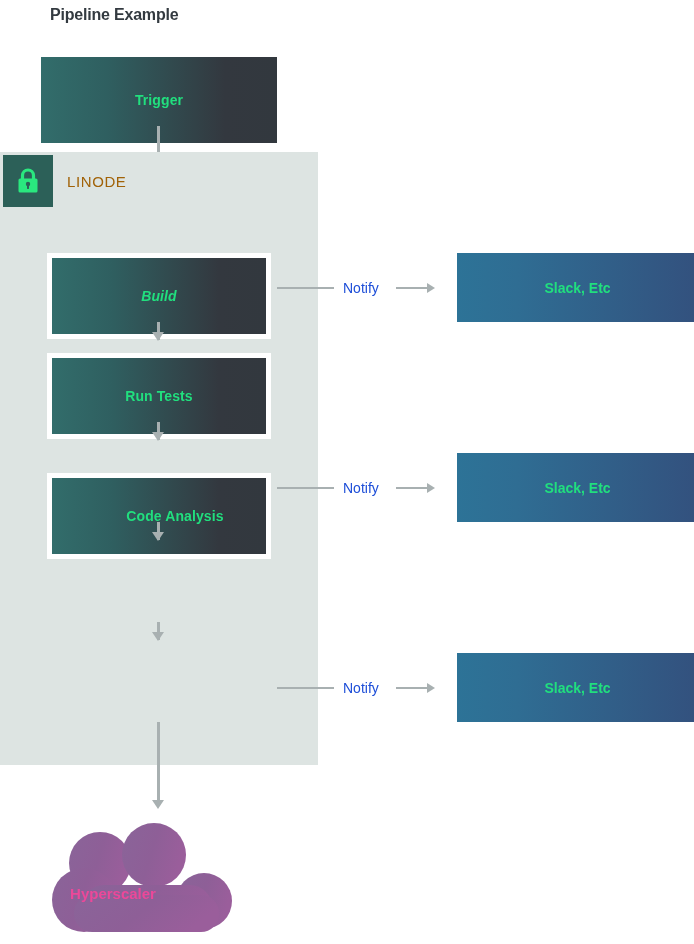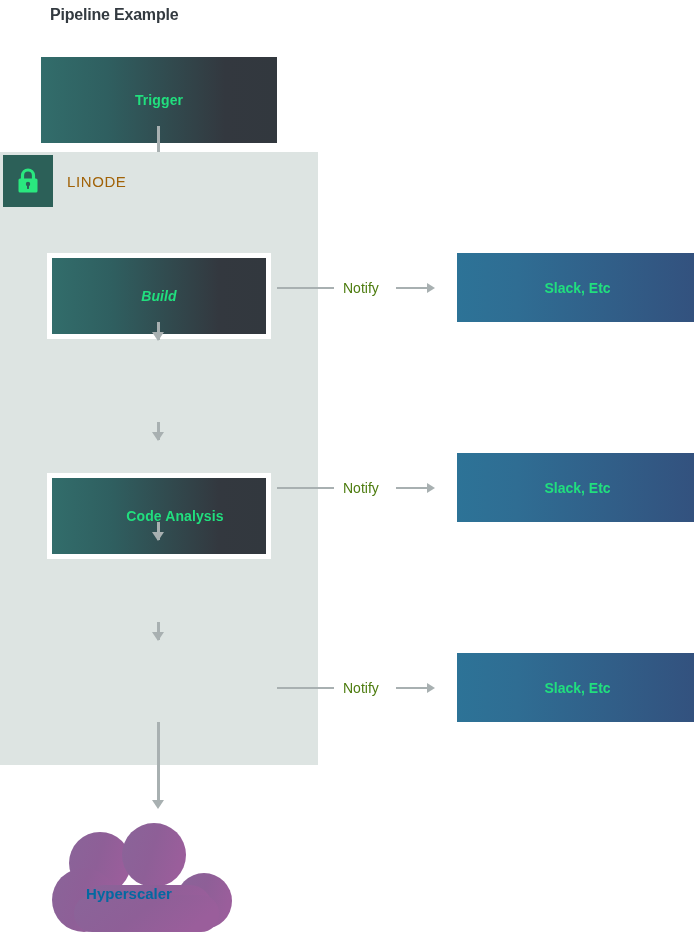--- a/index.html
+++ b/index.html
@@ -127,46 +127,46 @@
     align-items: center;
   }
   .notify-seg {
     height: 2px;
     background: #a8b0b1;
   }
   .notify-seg.left  { width: 57px; margin-left: 0px; }
   .notify-seg.right { width: 31px; margin-left: 8px; }
   .notify-label {
     font-size: 14px;
-    color: #4d7c0f;
+    color: #1d4ed8;
     margin: 0 9px 0 9px;
     white-space: nowrap;
   }
   .notify-head {
     width: 0; height: 0;
     border-top: 5px solid transparent;
     border-bottom: 5px solid transparent;
     border-left: 8px solid #a8b0b1;
   }
 
   
   .cloud-wrap {
     position: absolute;
     left: 52px;
     top: 823px;
     width: 222px;
     height: 121px;
   }
   .cloud-label {
     position: absolute;
-    left: 16px;
+    left: 0px;
     top: 885px;
     width: 226px;
     text-align: center;
-    color: #0369a1;
+    color: #ec4899;
     font-size: 15px;
     font-weight: bold;
     z-index: 5;
   }
 </style>
 </head>
 <body>
 
 <div id="canvas">
 
@@ -198,20 +198,23 @@
   <div class="notify-row" style="top:278px;">
     <div class="notify-seg left"></div>
     <div class="notify-label">Notify</div>
     <div class="notify-seg right"></div>
     <div class="notify-head"></div>
   </div>
   <div class="target" style="top:253px;">
     <span class="target-label">Slack, Etc</span>
   </div>
 
+  <div class="stage framed" style="top:353px;">
+    <span class="stage-label">Run Tests</span>
+  </div>
   <div class="conn-v" style="top:422px; height:18px;"></div>
   <div class="arrow-down" style="top:432px;"></div>
 
   <div class="stage framed" style="top:473px;padding-left:32px;">
     <span class="stage-label">Code Analysis</span>
   </div>
   <div class="conn-v" style="top:522px; height:18px;"></div>
   <div class="arrow-down" style="top:532px;"></div>
   <div class="notify-row" style="top:478px;">
     <div class="notify-seg left"></div>

